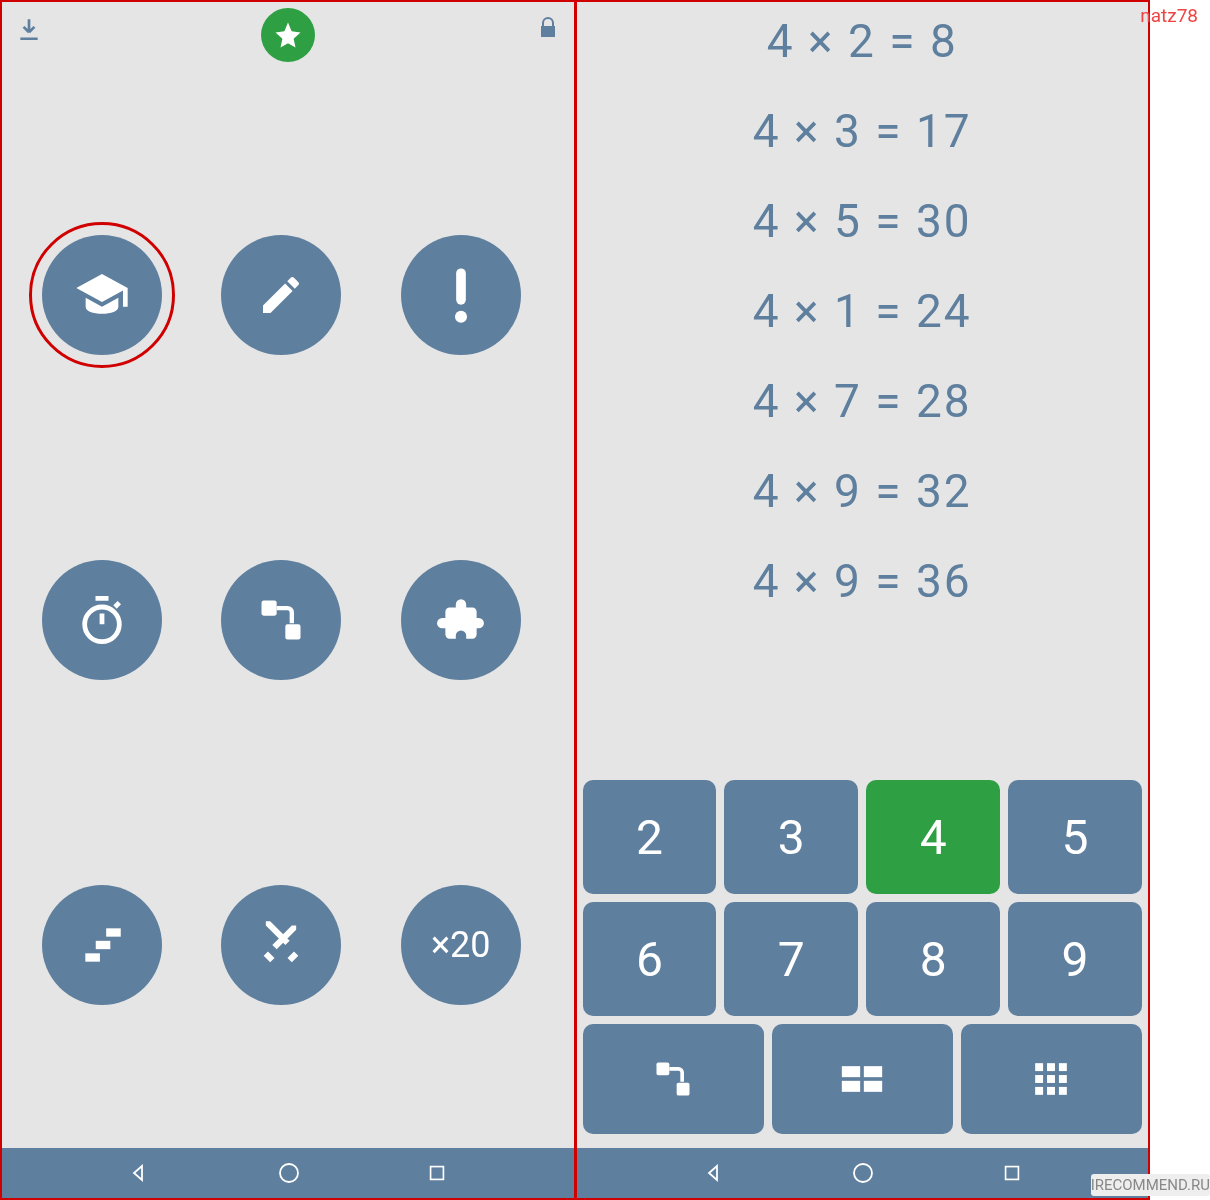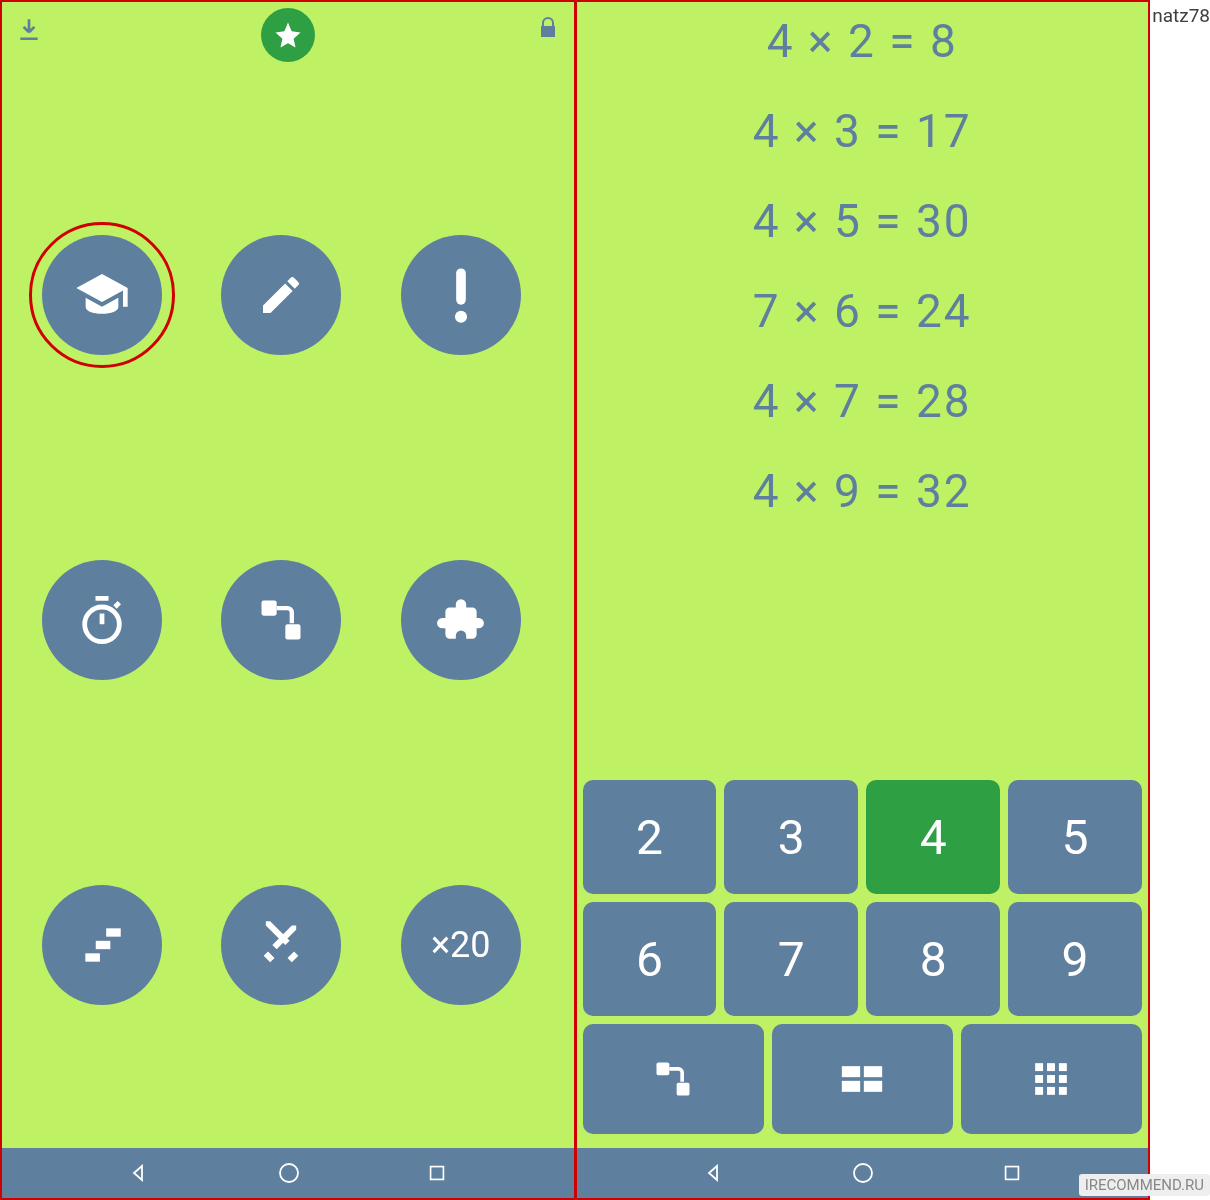--- a/index.html
+++ b/index.html
@@ -1,39 +1,39 @@
 <!DOCTYPE html>
 <html><head>
 <meta charset="utf-8">
 <style>
   *{box-sizing:border-box;margin:0;padding:0;font-family:Roboto,Arial,sans-serif;}
   body{width:1210px;height:1200px;background:#fff;position:relative;}
   .wrap{display:flex;width:1150px;height:1200px;border:2px solid #d00000;}
-  .panel{flex:1;position:relative;display:flex;flex-direction:column;background:#bef264;}
+  .panel{flex:1;position:relative;display:flex;flex-direction:column;background:#e5e5e5;}
   .panel:first-child{border-right:3px solid #d00000;}
   
   .topbar{height:60px;position:relative;}
   .dl{position:absolute;left:14px;top:14px;color:#5f7f9e;}
   .star-circle{width:54px;height:54px;border-radius:50%;background:#2ea043;position:absolute;left:50%;top:6px;transform:translateX(-50%);display:flex;align-items:center;justify-content:center;}
   .lockbtn{position:absolute;right:14px;top:14px;color:#5f7f9e;}
   .menu-grid{flex:1;display:grid;grid-template-columns:repeat(3,1fr);grid-template-rows:repeat(3,1fr);align-items:center;justify-items:center;padding:70px 23px 40px 10px;gap:0;}
   .circle-btn{width:120px;height:120px;border-radius:50%;background:#5f7f9e;display:flex;align-items:center;justify-content:center;color:#fff;}
   .circle-btn.selected{outline:3px solid #d00000;outline-offset:10px;}
   .x20{font-size:36px;font-weight:400;color:#fff;}
   .navbar{height:50px;background:#5f7f9e;display:flex;align-items:center;justify-content:space-evenly;color:#fff;}
   
   .equations{flex:1;display:flex;flex-direction:column;align-items:center;justify-content:flex-start;padding:12px 0 0 0;gap:36px;overflow:hidden;}
   .eq{font-size:46px;color:#5f7f9e;letter-spacing:2px;}
   .keypad{padding:6px;}
   .krow{display:flex;gap:8px;margin-bottom:8px;}
   .kbtn{flex:1;height:114px;border-radius:10px;background:#5f7f9e;display:flex;align-items:center;justify-content:center;font-size:48px;color:#fff;}
   .kbtn.active{background:#2ea043;}
   .kbtn3{flex:1;height:110px;border-radius:10px;background:#5f7f9e;display:flex;align-items:center;justify-content:center;}
-  .credit{position:absolute;right:0;top:4px;font-size:19px;color:#404040;}
-  .watermark{position:absolute;right:0;bottom:4px;font-size:15px;color:#888;background:#eee;padding:2px 6px;border-radius:3px;}
+  .credit{position:absolute;right:12px;top:4px;font-size:19px;color:#ef4444;}
+  .watermark{position:absolute;right:0;bottom:4px;font-size:15px;color:#888;background:#eee;padding:2px 0;border-radius:3px;}
   svg{display:block;}
 </style>
 </head>
 <body>
 
 <div class="wrap">
 
   <div class="panel">
     <div class="topbar">
       <span class="dl">
@@ -120,23 +120,24 @@
           </svg>
         </span>
     </div>
   </div>
 
   <div class="panel">
     <div class="equations">
       <div class="eq">4 × 2 = 8</div>
       <div class="eq">4 × 3 = 17</div>
       <div class="eq">4 × 5 = 30</div>
-      <div class="eq">7 × 6 = 24</div>
+      <div class="eq">4 × 1 = 24</div>
       <div class="eq">4 × 7 = 28</div>
       <div class="eq">4 × 9 = 32</div>
+      <div class="eq">4 × 9 = 36</div>
     </div>
     <div class="keypad">
       <div class="krow">
         <div class="kbtn">2</div>
         <div class="kbtn">3</div>
         <div class="kbtn active">4</div>
         <div class="kbtn">5</div>
       </div>
       <div class="krow">
         <div class="kbtn">6</div>

